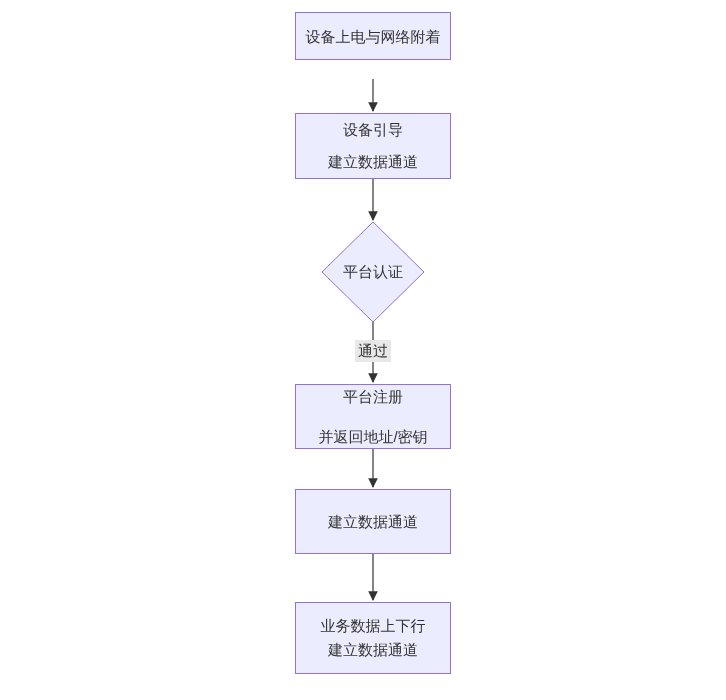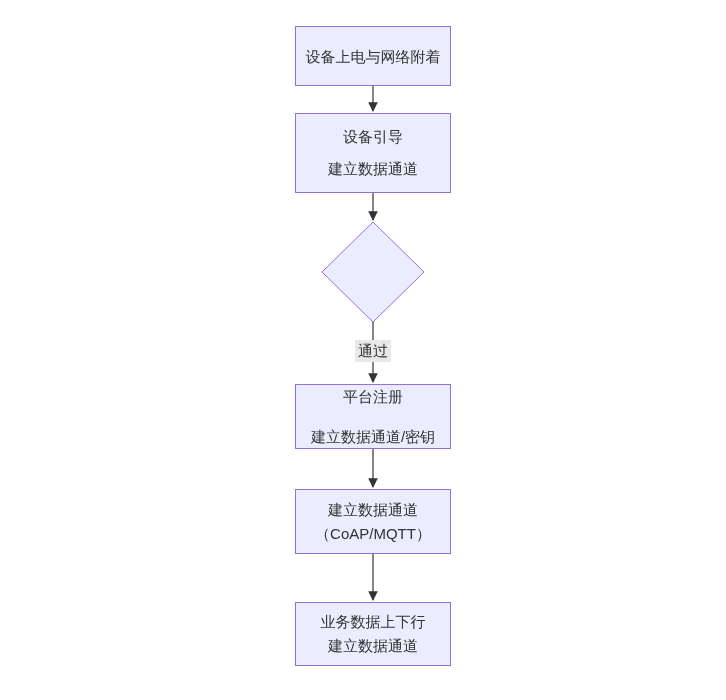--- a/index.html
+++ b/index.html
@@ -47,25 +47,25 @@
     border:1px solid var(--node-border);
     display:flex;
     flex-direction:column;
     align-items:center;
     justify-content:center;
     text-align:center;
     font-size:15px;
     line-height:24px;
     color:var(--text);
   }
-  .node-power{top:26px;height:60px;line-height:23px;}
-  .node-bootstrap{top:113px;height:80px;gap:8px;}
+  .node-power{top:12px;height:48px;line-height:23px;}
+  .node-bootstrap{top:113px;height:66px;gap:8px;}
   .node-register{top:384px;height:65px;gap:16px;}
   .node-channel{top:489px;height:65px;justify-content:center;}
-  .node-business{top:602px;height:64px;}
+  .node-business{top:602px;height:72px;}
   .diamond-label{
     position:absolute;
     left:322px;top:222px;
     width:102px;height:100px;
     display:flex;
     align-items:center;
     justify-content:center;
     font-size:15px;
     color:var(--text);
     text-align:center;
@@ -105,31 +105,33 @@
 
   <div class="node-rect node-power">
     <div>设备上电与网络附着</div>
   </div>
 
   <div class="node-rect node-bootstrap">
     <div>设备引导</div>
     <div>建立数据通道</div>
   </div>
 
+  <div class="diamond-label">
+    <span>平台认证</span>
+  </div>
 
   <div class="edge-label">通过</div>
 
   <div class="node-rect node-register">
     <div>平台注册</div>
-    <div>建立数据通道/密钥</div>
+    <div>并返回地址/密钥</div>
   </div>
 
   <div class="node-rect node-channel">
     <div>建立数据通道</div>
-    <div>（CoAP/MQTT）</div>
   </div>
 
   <div class="node-rect node-business">
     <div>业务数据上下行</div>
     <div>建立数据通道</div>
   </div>
 
 </div>
 
 </body></html>

